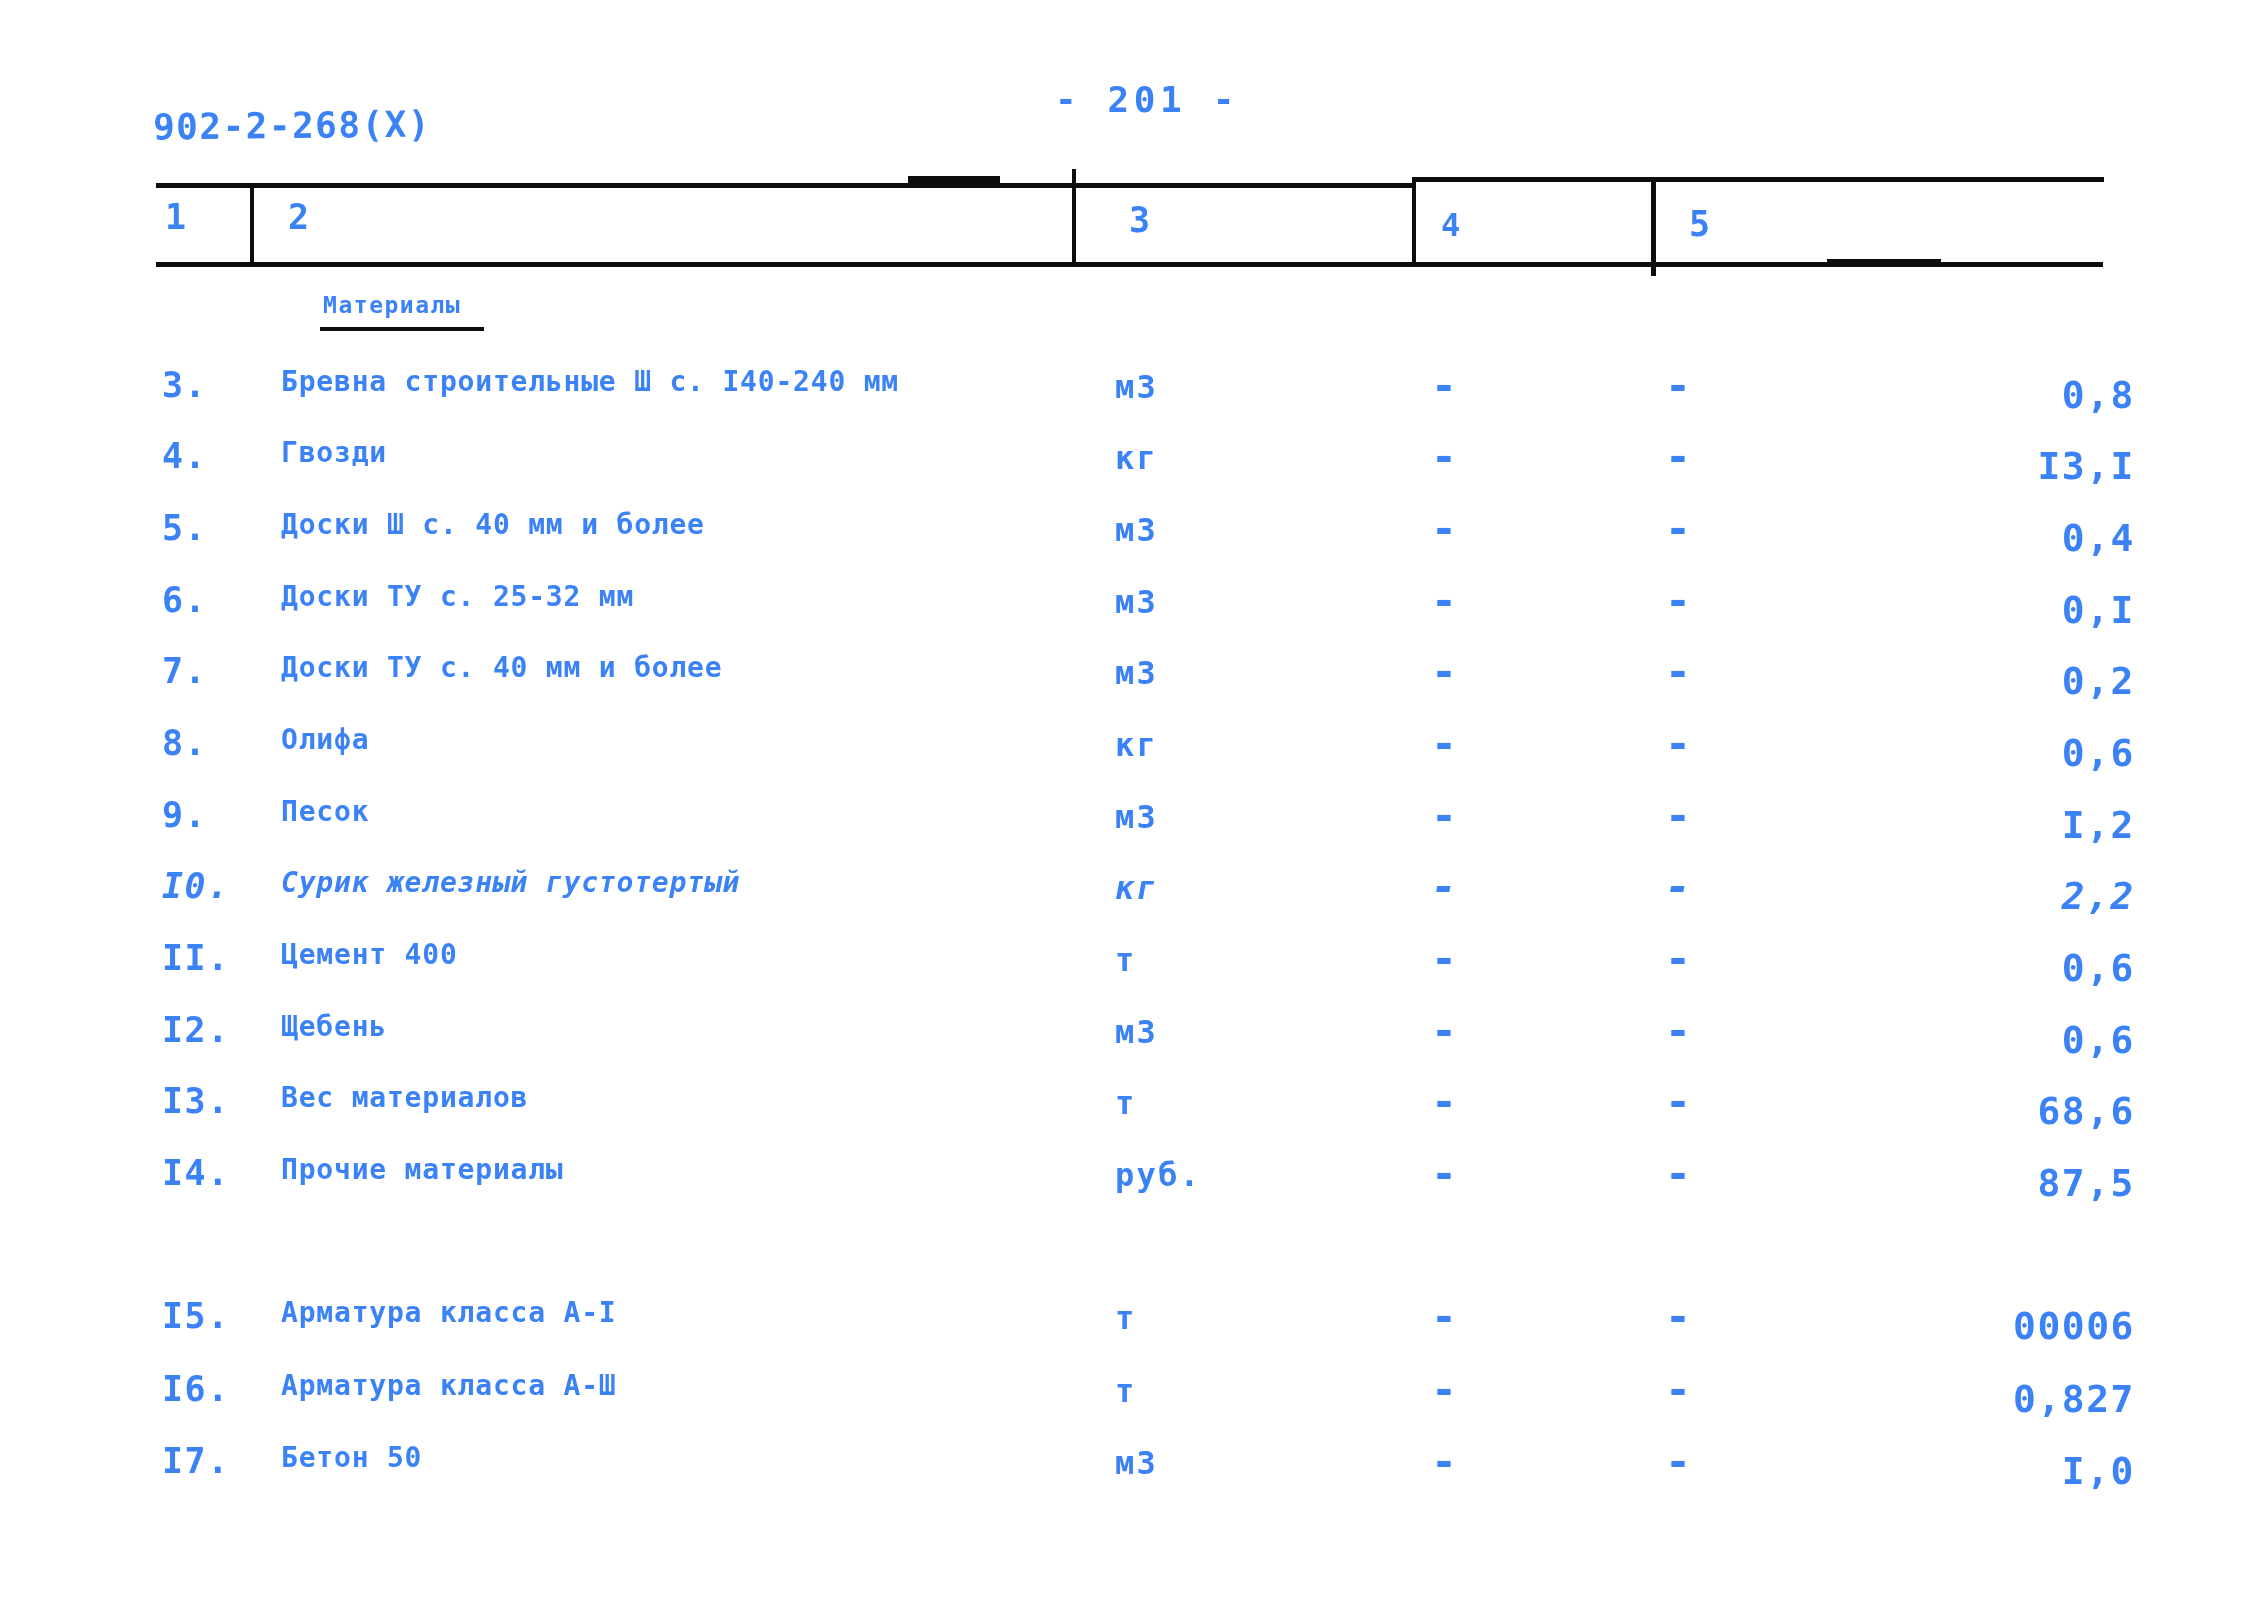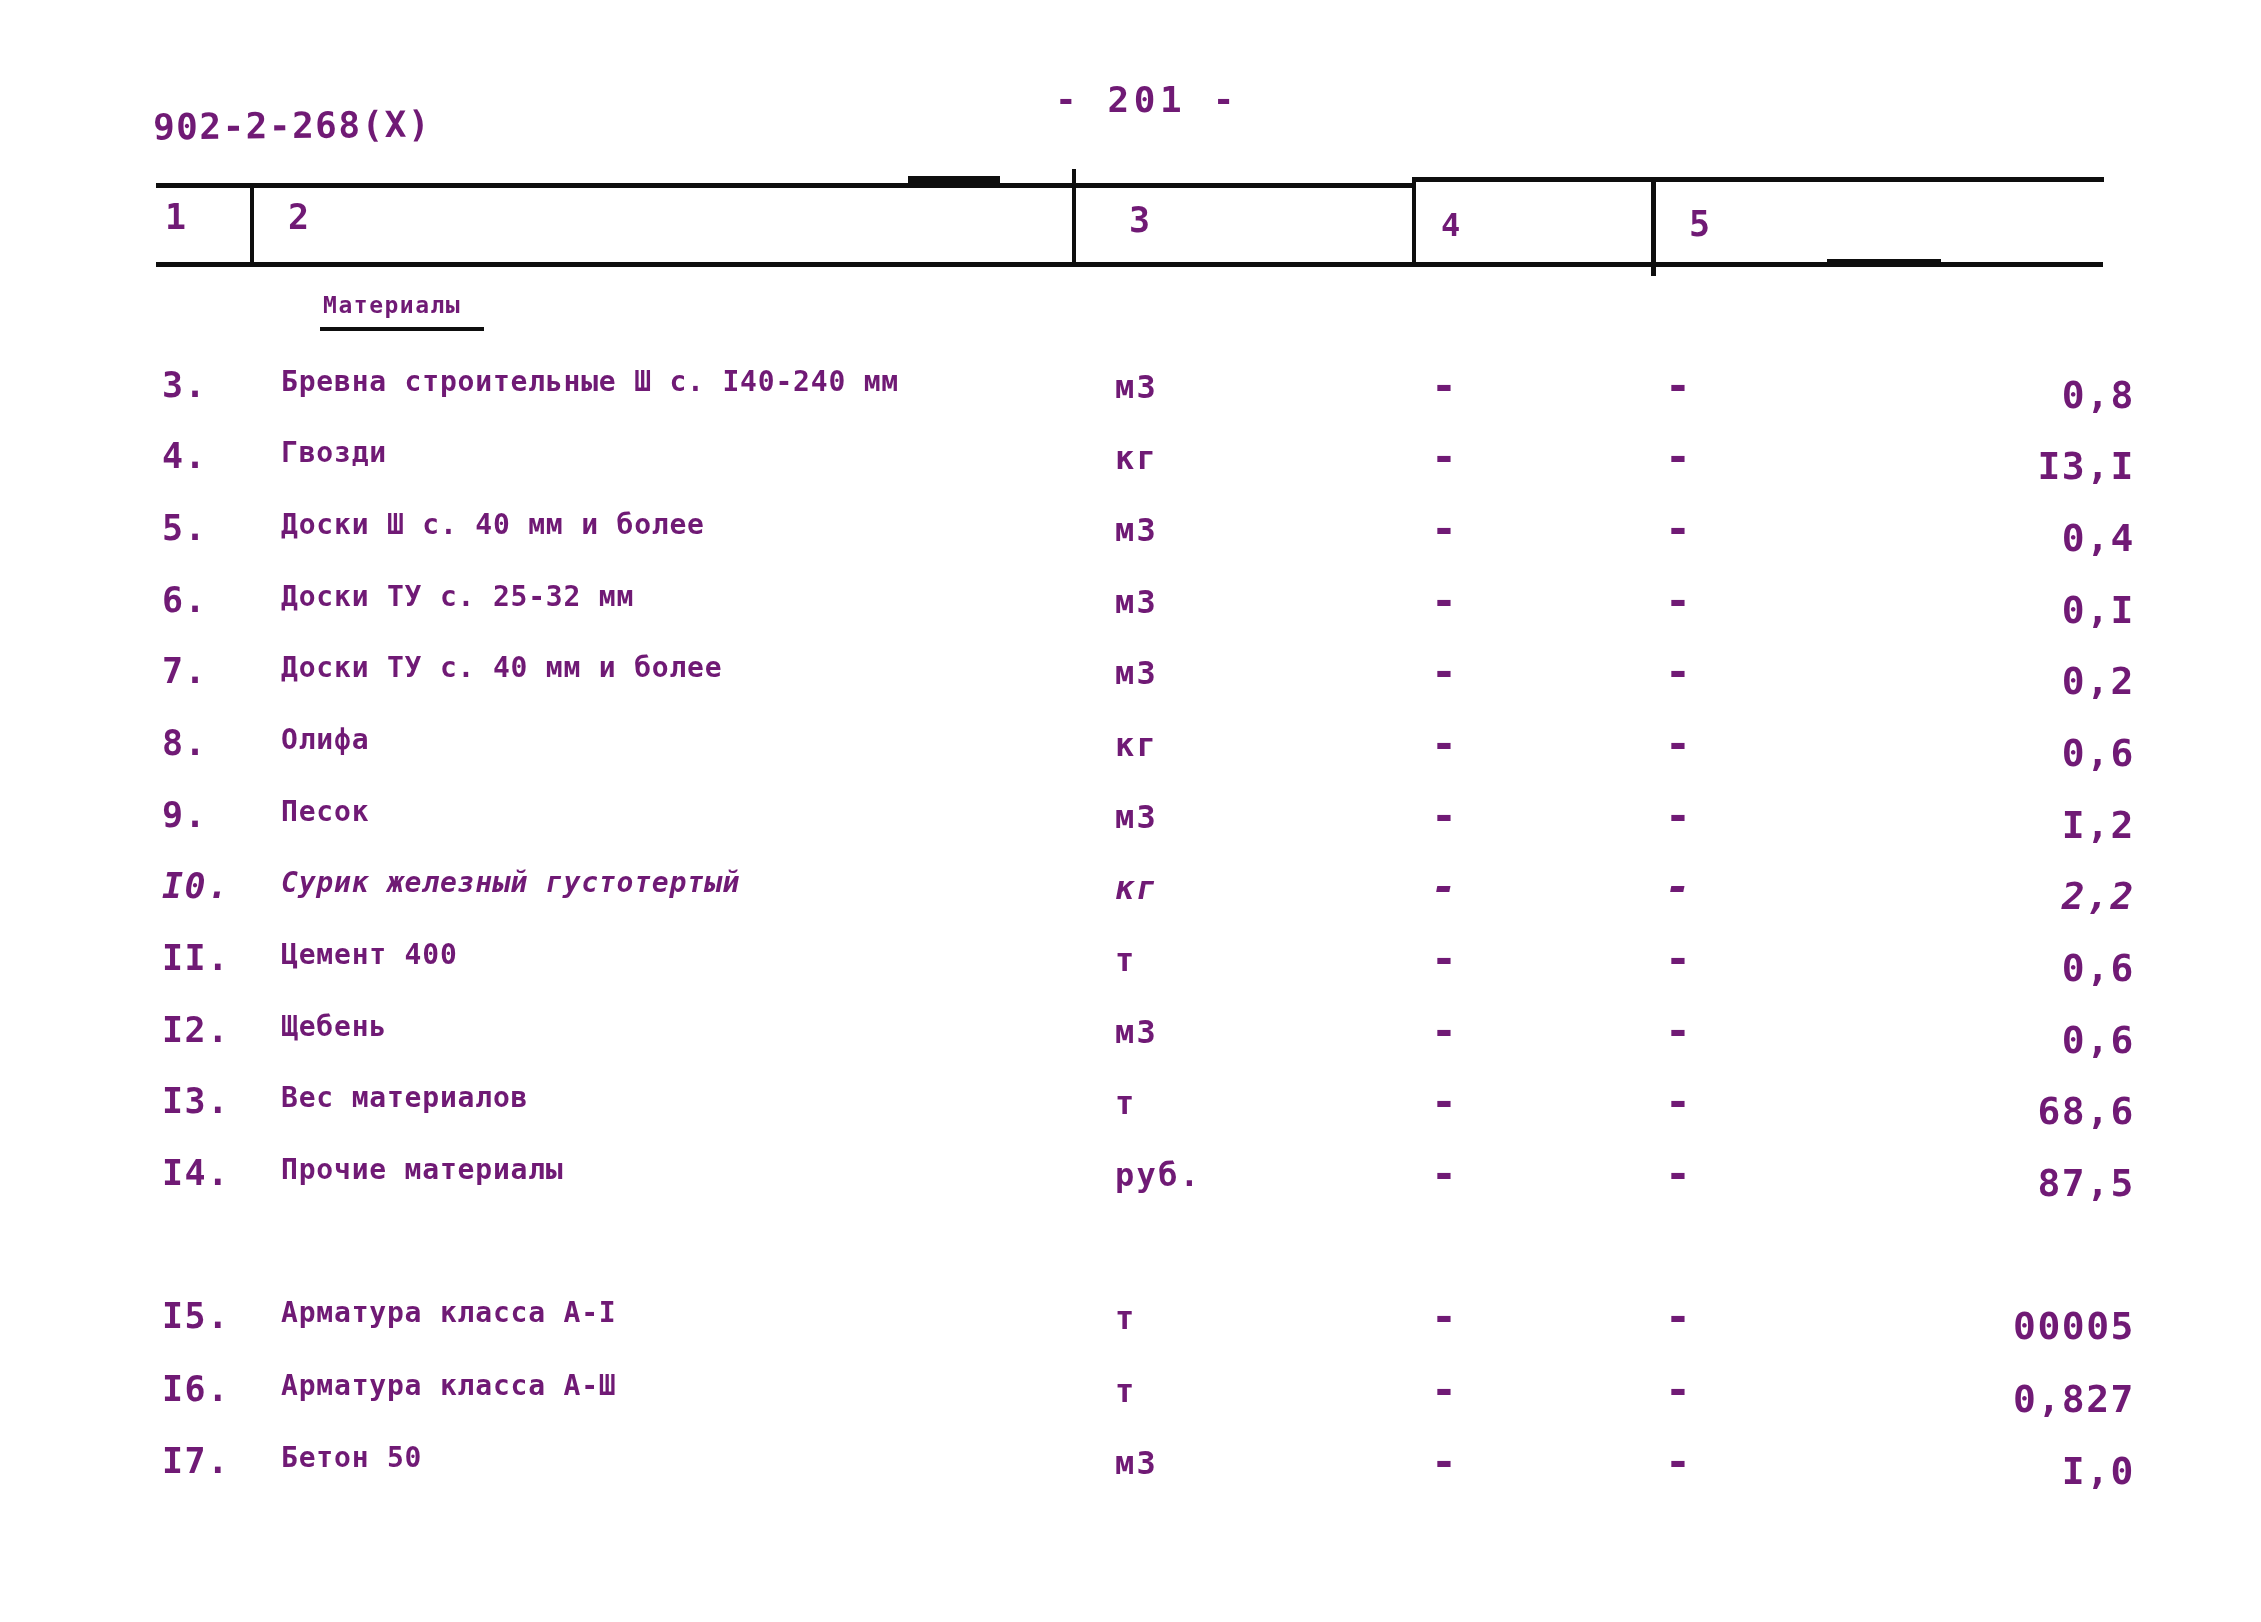--- a/index.html
+++ b/index.html
@@ -1,21 +1,21 @@
 <!DOCTYPE html>
 <html style="font-size:12.2px"><head>
 <meta charset="utf-8">
 <style>
   html,body{margin:0;padding:0;background:#e8e8e6;}
   .page{
     position:relative;
     width:2261px;height:1622px;
     background:#ffffff;
     font-family:"DejaVu Sans Mono","Liberation Mono",monospace;
-    color:#701a75;
+    color:#3b82f6;
     overflow:hidden;
   }
   .t{position:absolute;white-space:nowrap;font-weight:bold;}
   .doc-code{left:153px;top:105px;font-size:36px;letter-spacing:1.5px;transform:rotate(-0.6deg);}
   .page-num{left:1055px;top:79px;font-size:36px;letter-spacing:4.6px;}
   .hline{position:absolute;background:#0e0e0e;}
   .vline{position:absolute;background:#0e0e0e;}
   .hdr{position:absolute;font-size:35px;font-weight:bold;}
   .section-title{
     position:absolute;font-size:23px;font-weight:bold;letter-spacing:1.5px;
@@ -154,21 +154,21 @@
     <span class="c val">87,5</span>
   </div>
 
 
   <div class="row" style="top:1296px;">
     <span class="c num">I5.</span>
     <span class="c name">Арматура класса А-I</span>
     <span class="c unit">т</span>
     <span class="c d1">-</span>
     <span class="c d2">-</span>
-    <span class="c val">00005</span>
+    <span class="c val">00006</span>
   </div>
   <div class="row" style="top:1369px;">
     <span class="c num">I6.</span>
     <span class="c name">Арматура класса А-Ш</span>
     <span class="c unit">т</span>
     <span class="c d1">-</span>
     <span class="c d2">-</span>
     <span class="c val">0,827</span>
   </div>
   <div class="row" style="top:1441px;">

